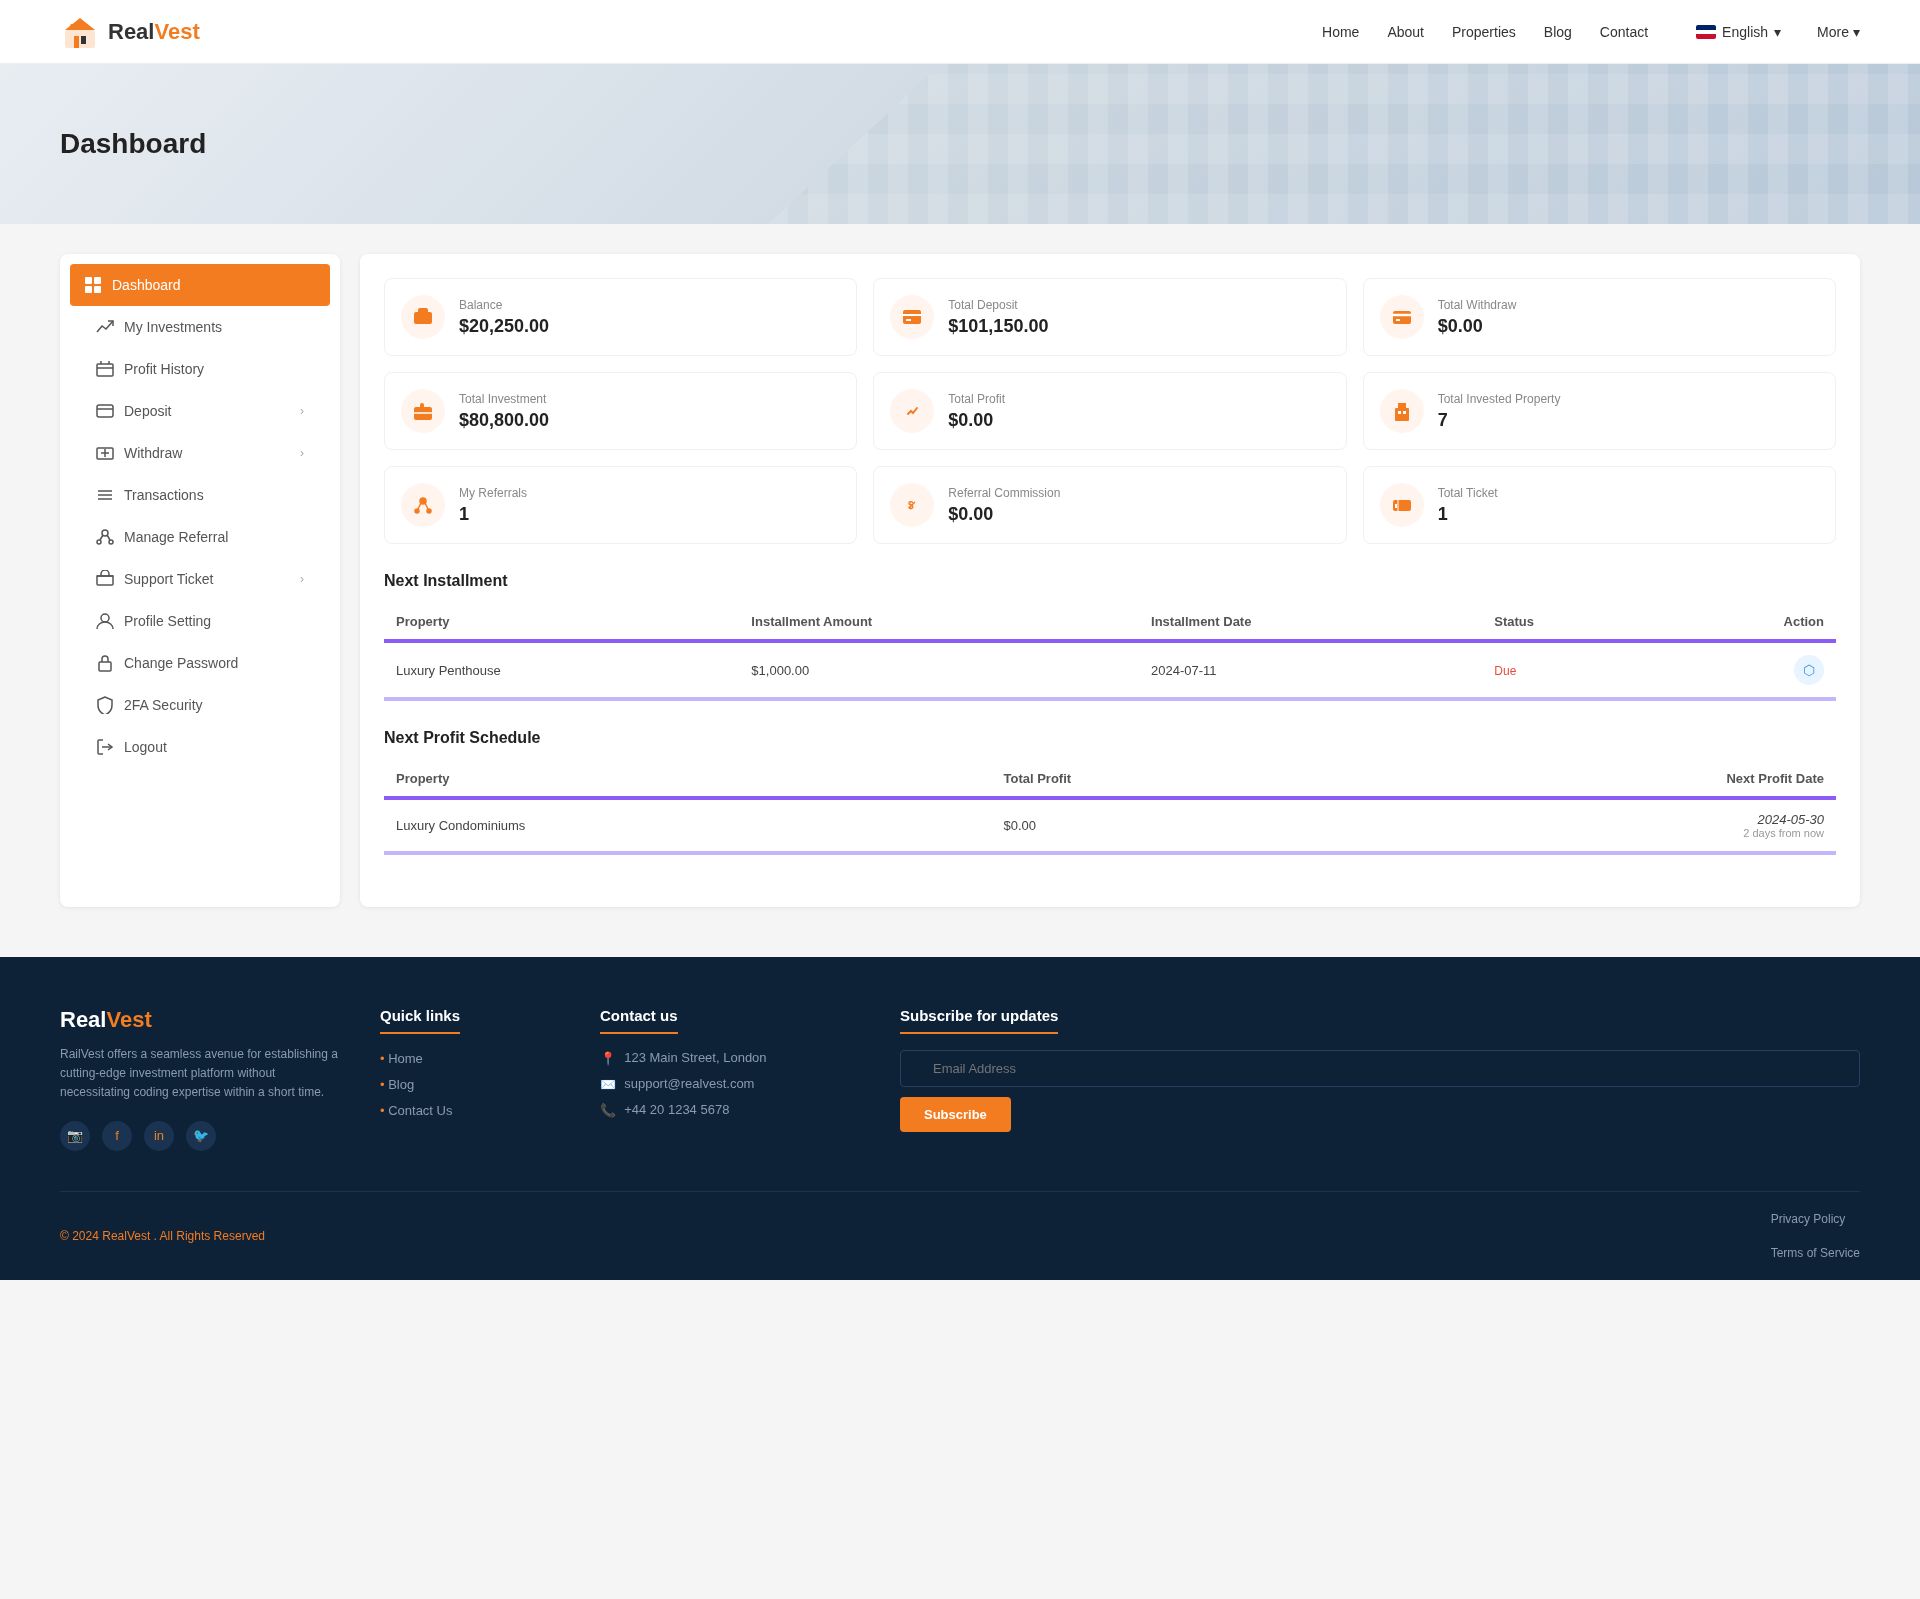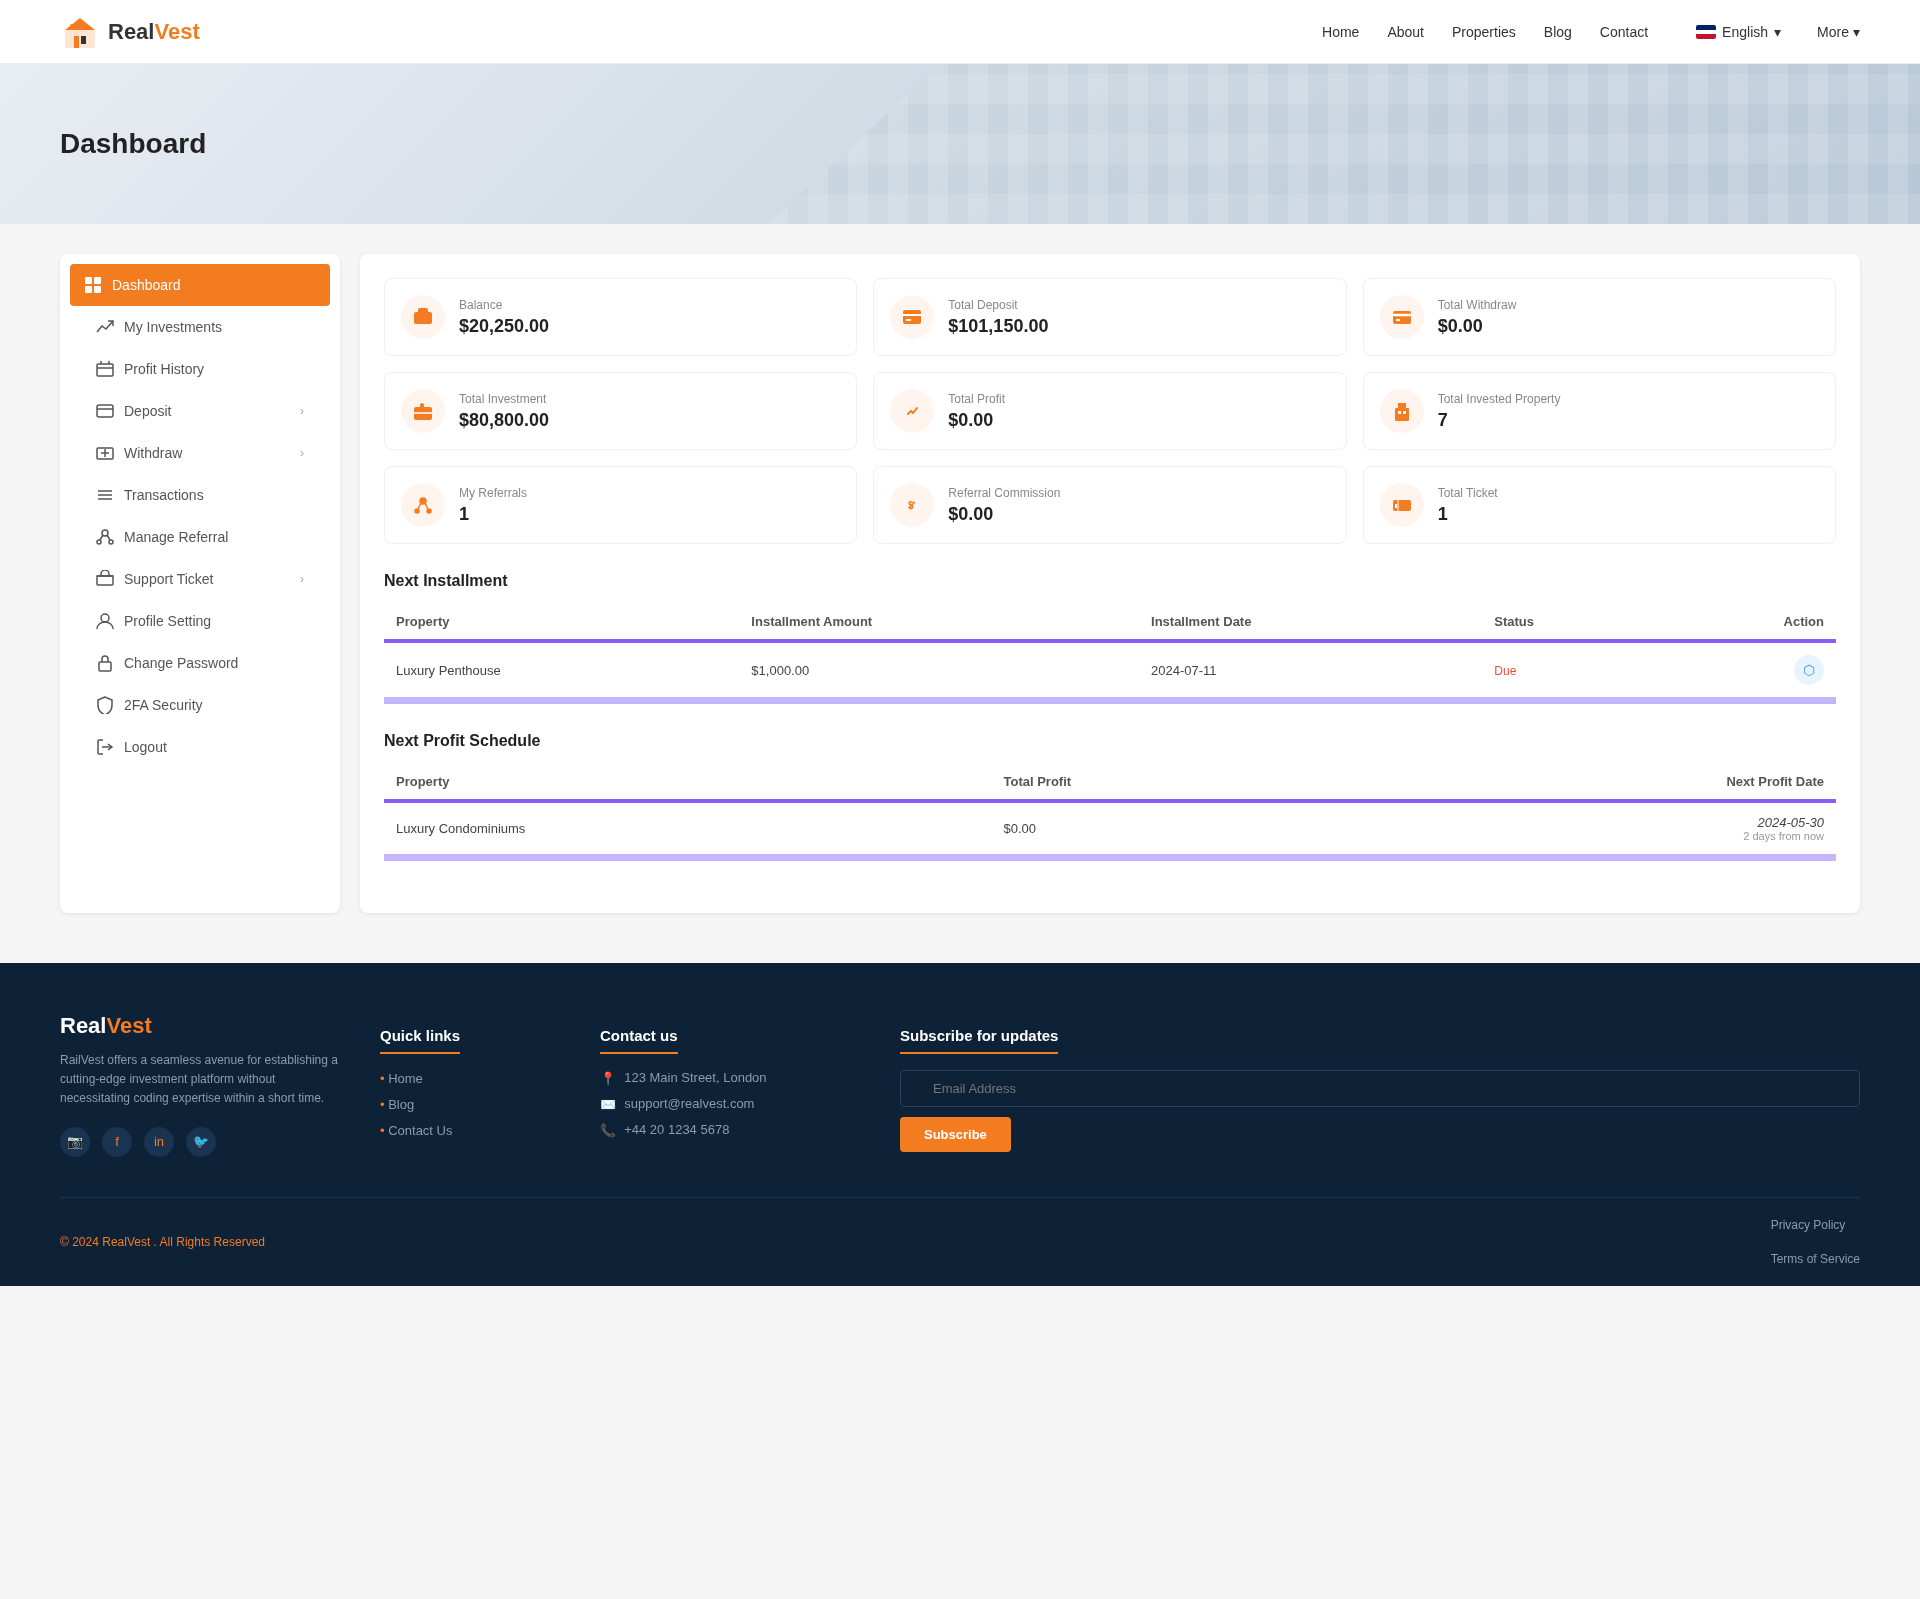--- a/index.html
+++ b/index.html
@@ -42,32 +42,32 @@
     .stat-card { display: flex; align-items: center; gap: 14px; padding: 16px; border: 1px solid #f0f0f0; border-radius: 8px; }
     .stat-icon { width: 44px; height: 44px; border-radius: 50%; background: #fff5ee; display: flex; align-items: center; justify-content: center; flex-shrink: 0; }
     .stat-icon svg { width: 22px; height: 22px; fill: #f47c20; }
     .stat-label { font-size: 12px; color: #888; margin-bottom: 4px; }
     .stat-value { font-size: 18px; font-weight: 700; color: #222; }
 
     
     .section-title { font-size: 16px; font-weight: 600; color: #222; margin-bottom: 14px; }
     .data-table { width: 100%; border-collapse: collapse; margin-bottom: 28px; }
     .data-table th { text-align: left; font-size: 13px; font-weight: 600; color: #555; padding: 10px 12px; border-bottom: 4px solid #8b5cf6; }
-    .data-table td { padding: 12px 12px; font-size: 13px; color: #444; border-bottom: 7px solid #c4b5fd; }
+    .data-table td { padding: 12px 12px; font-size: 13px; color: #444; border-bottom: 4px solid #c4b5fd; }
     .data-table th:last-child, .data-table td:last-child { text-align: right; }
     .status-due { color: #e74c3c; font-size: 12px; }
     .action-btn { width: 30px; height: 30px; border-radius: 50%; background: #e8f4ff; display: inline-flex; align-items: center; justify-content: center; cursor: pointer; color: #3498db; font-size: 14px; }
 
     
     .footer { background: #0d2137; color: #aac; padding: 50px 60px 20px; margin-top: 20px; }
     .footer-grid { display: grid; grid-template-columns: 280px 180px 260px 1fr; gap: 40px; margin-bottom: 40px; }
     .footer-brand-text { font-size: 12px; color: #8a9bb0; line-height: 1.6; margin-top: 12px; }
     .footer-social { display: flex; gap: 12px; margin-top: 18px; }
     .social-icon { width: 30px; height: 30px; border-radius: 50%; background: #1a3350; display: flex; align-items: center; justify-content: center; color: #f47c20; font-size: 13px; cursor: pointer; }
-    .footer-heading { font-size: 15px; font-weight: 600; color: #fff; margin-bottom: 16px; padding-bottom: 8px; border-bottom: 2px solid #f47c20; display: inline-block; margin-top: 14px; }
+    .footer-heading { font-size: 15px; font-weight: 600; color: #fff; margin-bottom: 16px; padding-bottom: 8px; border-bottom: 2px solid #f47c20; display: inline-block; }
     .footer-links { list-style: none; }
     .footer-links li { margin-bottom: 10px; }
     .footer-links a { color: #8a9bb0; text-decoration: none; font-size: 13px; }
     .footer-links a::before { content: "• "; color: #f47c20; }
     .contact-item { display: flex; align-items: flex-start; gap: 8px; margin-bottom: 10px; color: #8a9bb0; font-size: 13px; }
     .contact-icon { color: #f47c20; margin-top: 1px; }
     .subscribe-text { color: #8a9bb0; font-size: 13px; line-height: 1.5; margin-bottom: 16px; }
     .subscribe-input { width: 100%; padding: 10px 32px; background: transparent; border: 1px solid #2a4060; border-radius: 4px; color: #8a9bb0; font-size: 13px; margin-bottom: 10px; outline: none; }
     .subscribe-btn { background: #f47c20; color: #fff; border: none; padding: 10px 24px; border-radius: 4px; font-size: 13px; font-weight: 600; cursor: pointer; }
     .footer-bottom { border-top: 1px solid #1a3350; padding-top: 20px; display: flex; justify-content: space-between; align-items: center; }

